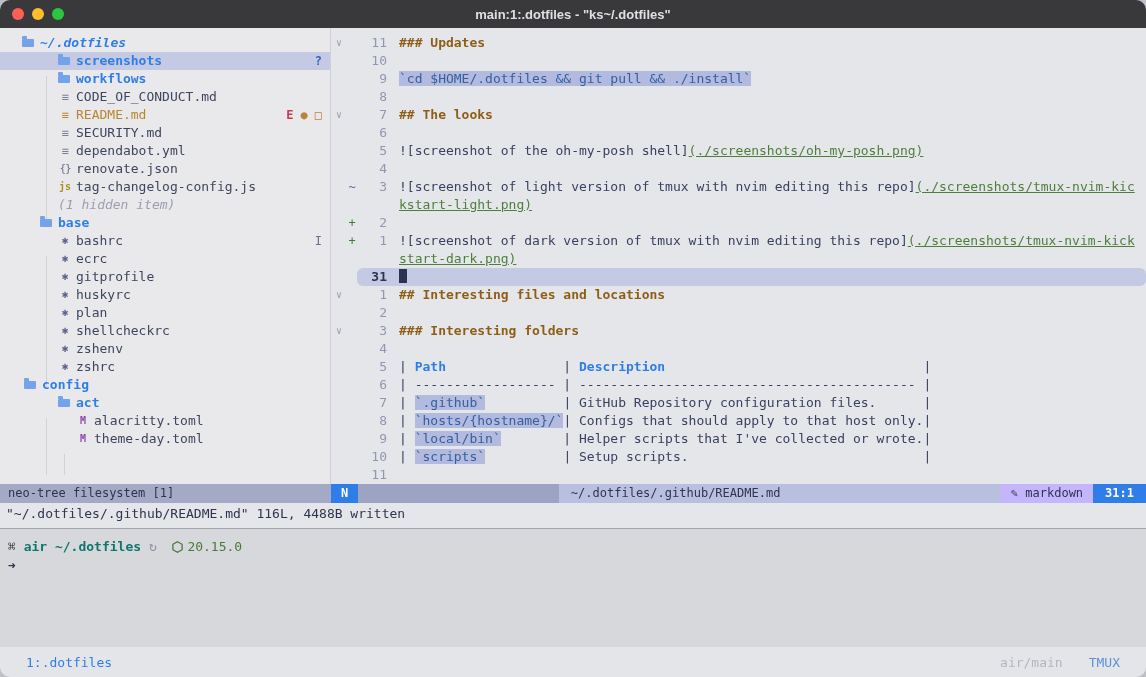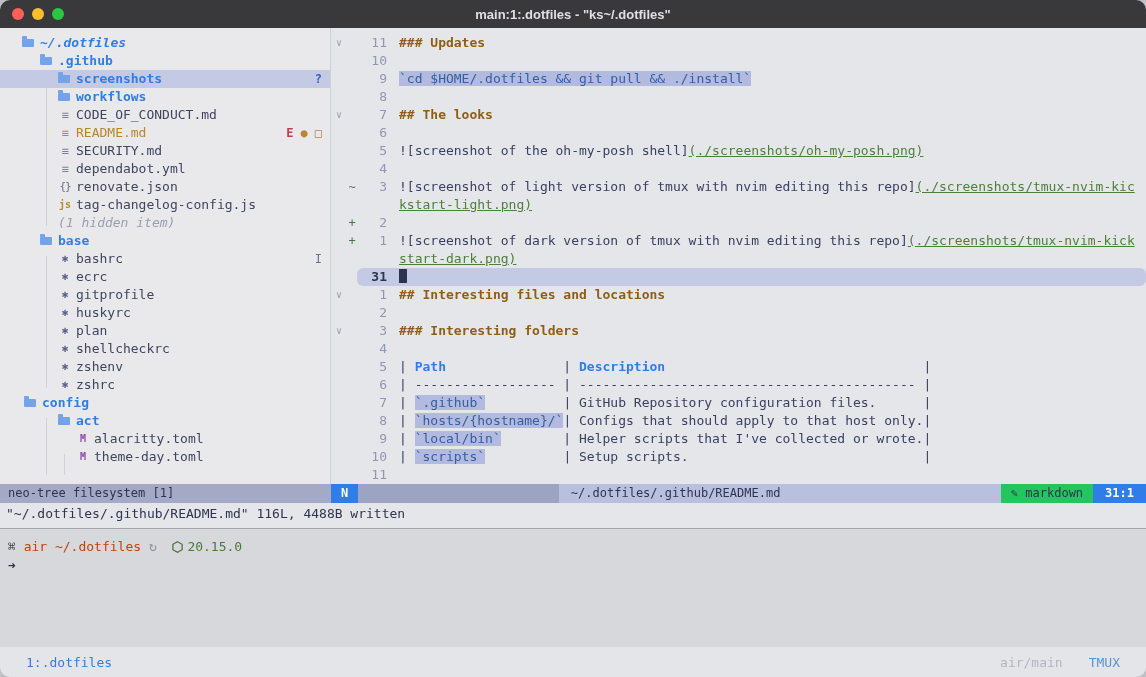--- a/index.html
+++ b/index.html
@@ -61,29 +61,29 @@
   .s-thead{color:#2e7de9;font-weight:bold;}
   .cursor{display:inline-block;width:8px;height:14px;background:#2c324f;vertical-align:-2px;}
 
   
   .statusline{height:19px;flex:none;display:flex;font-size:12px;line-height:19px;}
   .seg{white-space:nowrap;overflow:hidden;}
   .seg-neotree{width:331px;flex:none;background:#a4a9c6;color:#2f3450;padding-left:8px;box-sizing:border-box;}
   .seg-mode{background:#2e7de9;color:#fff;font-weight:bold;padding:0 10px;}
   .seg-git{background:#9da3c2;color:#2f3450;padding:16px 10px;}
   .seg-file{background:#b9c0df;color:#2f3450;padding:0 12px;flex:1;}
-  .seg-ft{background:#22c55e;color:#2f3450;padding:0 10px;}
+  .seg-ft{background:#c4b5fd;color:#2f3450;padding:0 10px;}
   .seg-pos{background:#2e7de9;color:#fff;font-weight:bold;padding:0 12px;}
   .cmdline{height:25px;line-height:22px;padding-left:6px;font-size:13px;color:#2f3450;background:#e5e6ea;white-space:pre;}
 
   
   .shell{flex:1;background:#d7d8dc;border-top:1px solid #a3a4ae;padding:8px 8px 0;font-size:13px;}
   .pline{height:19px;line-height:19px;display:flex;align-items:center;white-space:pre;}
   .apple{color:#3a3a40;}
-  .phost{color:#c2410c;font-weight:normal;}
+  .phost{color:#0f766e;font-weight:bold;}
   .psync{color:#8a8fa3;}
   .pnode{color:#4a7a3a;display:inline-flex;align-items:center;}
   .pnode svg{margin-right:4px;}
   .pline2{height:19px;line-height:19px;color:#2f3450;font-weight:bold;}
 
   
   .tmuxbar{height:30px;flex:none;background:#e4e5e9;display:flex;align-items:center;padding:0 26px;font-size:13px;}
   .twin{color:#2e7de9;}
   .tspacer{flex:1;}
   .tsession{color:#b3b5c0;margin-right:26px;}
@@ -107,24 +107,20 @@
     <div class="main-row">
       <div class="sidebar">
         <div class="guide" style="left:46px;top:48px;height:150px;"></div>
         <div class="guide" style="left:46px;top:228px;height:132px;"></div>
         <div class="guide" style="left:46px;top:390px;height:57px;"></div>
         <div class="guide" style="left:64px;top:426px;height:21px;"></div>
         <div class="tree">
             <div class="srow" style="padding-left: 22px;">
               <span class="folder-ic"></span>
               <span class="slabel k-root">~/.dotfiles</span>
-            </div>
-            <div class="srow" style="padding-left: 40px;">
-              <span class="folder-ic"></span>
-              <span class="slabel k-folder">.github</span>
             </div>
             <div class="srow sel" style="padding-left: 58px;">
               <span class="folder-ic"></span>
               <span class="slabel k-folder">screenshots</span>
               <span class="marks">
                 <span class="mk-untracked">?</span>
               </span>
             </div>
             <div class="srow" style="padding-left: 58px;">
               <span class="folder-ic"></span>

